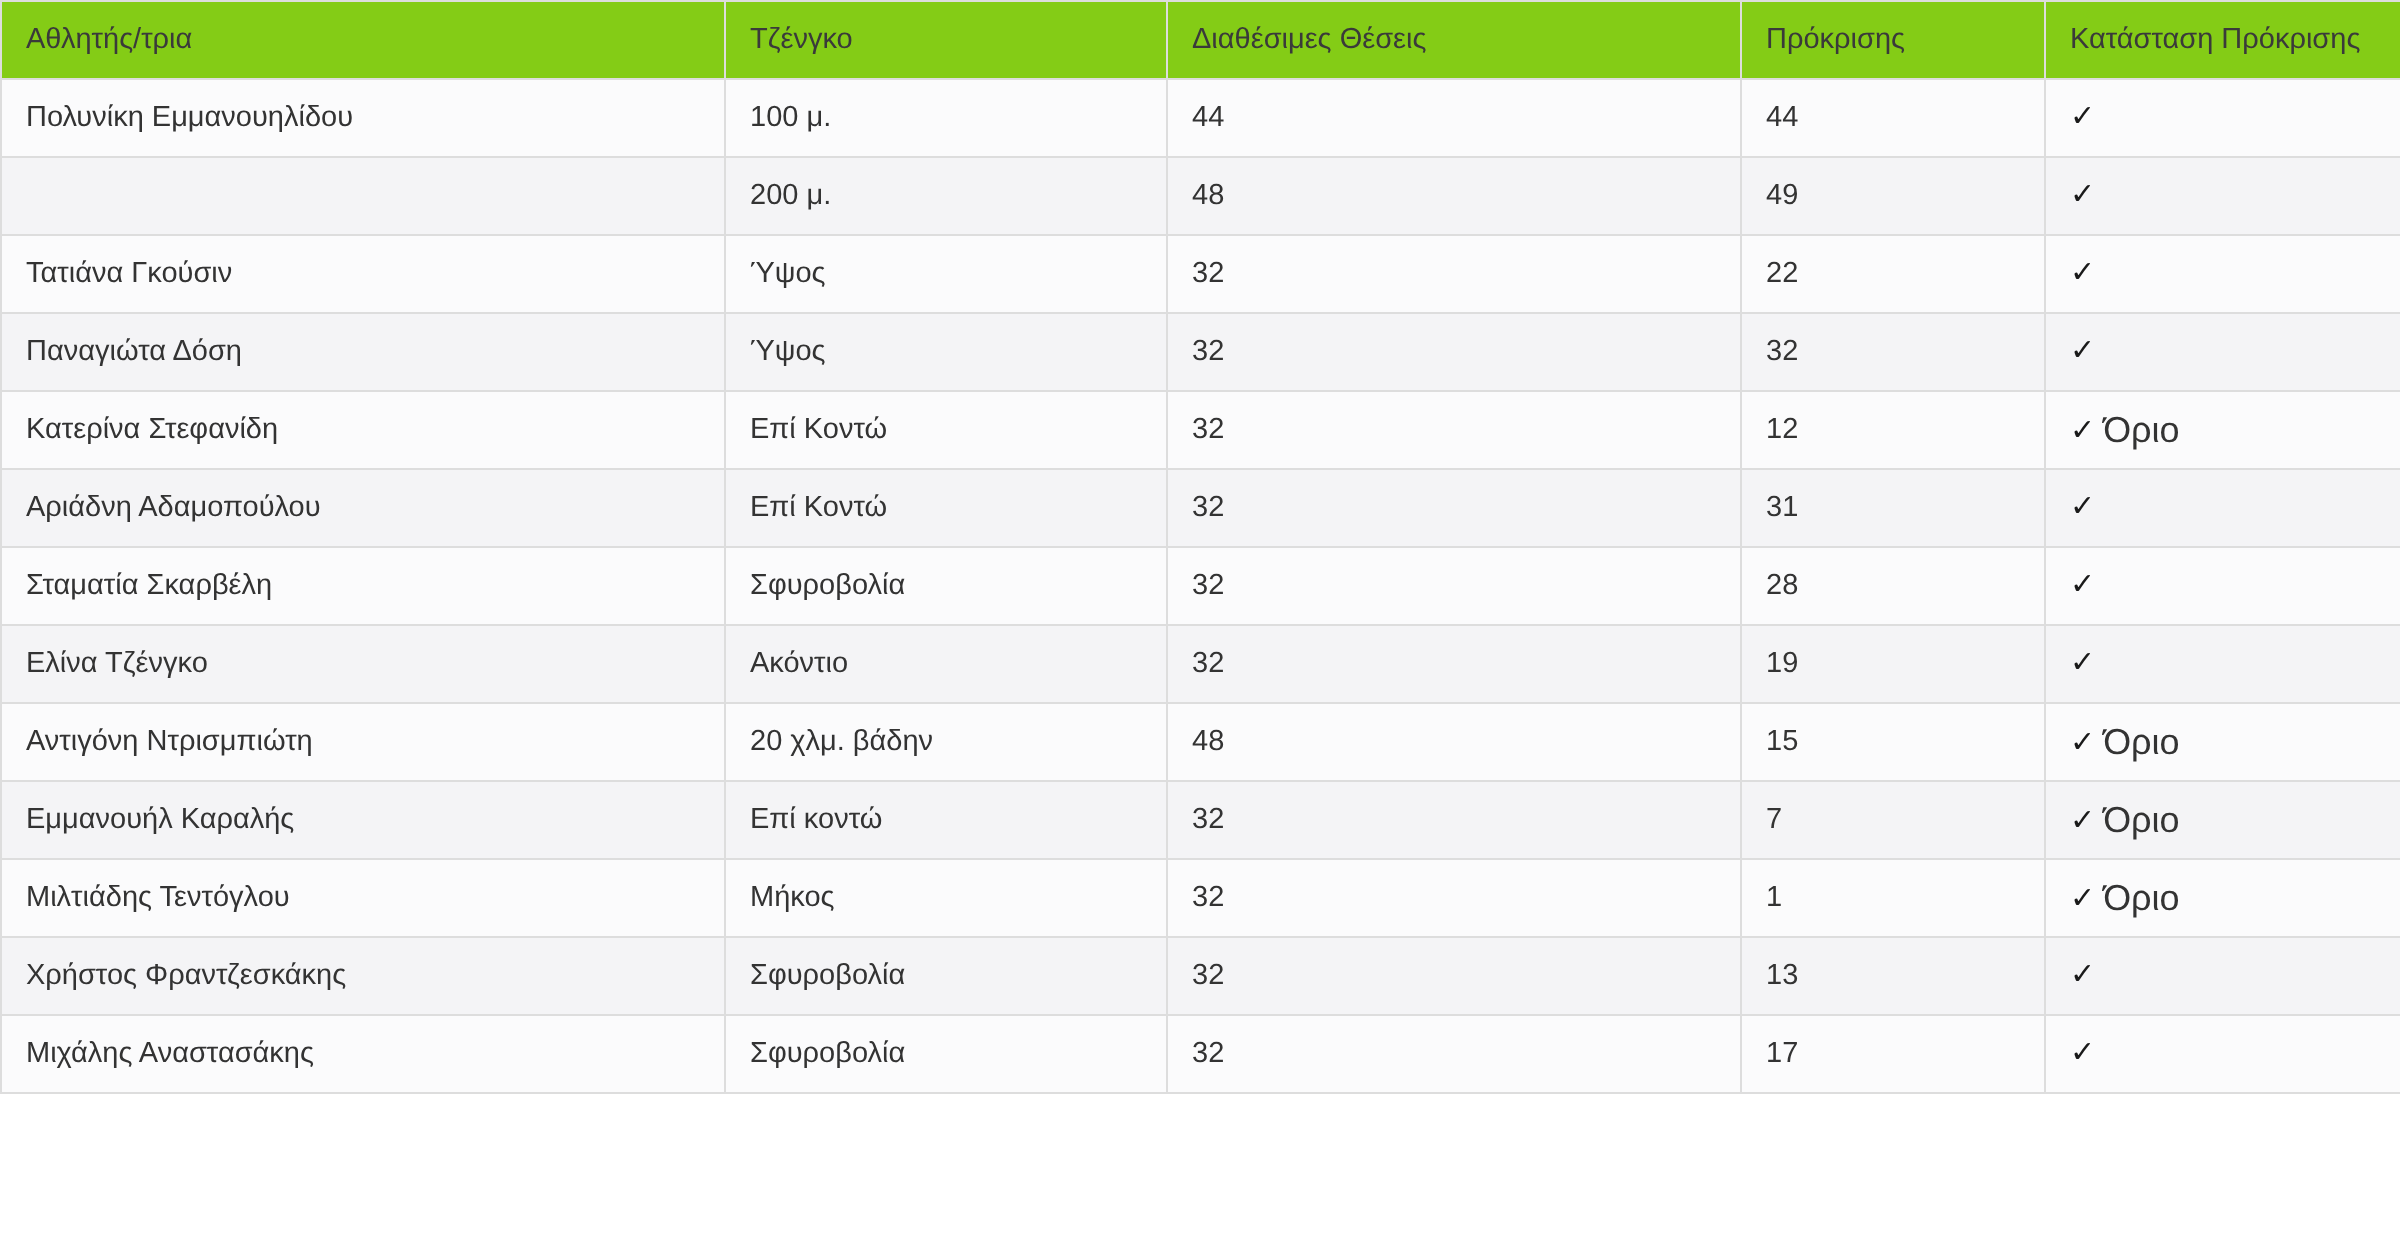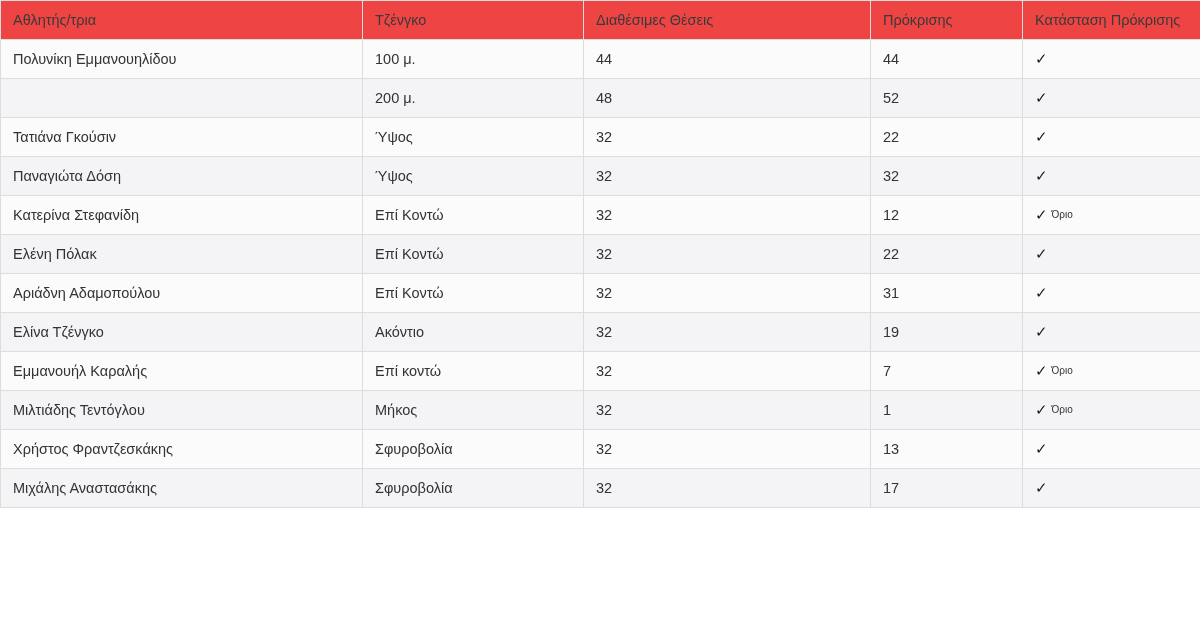--- a/index.html
+++ b/index.html
@@ -31,21 +31,21 @@
     border: 1px solid #dddddd;
     padding: 0 12px;
     height: 38px;
     text-align: left;
     vertical-align: middle;
     font-weight: normal;
     white-space: nowrap;
     overflow: hidden;
   }
   table.athletes thead th {
-    background: #ef4444;
+    background: #84cc16;
     color: #3a3a3a;
     font-size: 14.5px;
     height: 38px;
   }
   table.athletes tbody tr:nth-child(odd) td {
     background: #fbfbfc;
   }
   table.athletes tbody tr:nth-child(even) td {
     background: #f4f4f6;
   }
@@ -54,21 +54,21 @@
     align-items: center;
     gap: 4px;
     color: #222222;
   }
   .check {
     font-size: 15px;
     line-height: 1;
     color: #1a1a1a;
   }
   .qual-note {
-    font-size: 10px;
+    font-size: 18px;
     color: #333333;
   }
   .empty-cell { color: transparent; }
 </style>
 </head>
 <body>
 
 <table class="athletes">
   <colgroup>
     <col class="c0">
@@ -93,21 +93,21 @@
         <td>44</td>
         <td>44</td>
         <td><span class="qual">
             <span class="check">✓</span>
           </span></td>
       </tr>
       <tr>
         <td class="empty-cell"></td>
         <td>200 μ.</td>
         <td>48</td>
-        <td>52</td>
+        <td>49</td>
         <td><span class="qual">
             <span class="check">✓</span>
           </span></td>
       </tr>
       <tr>
         <td>Τατιάνα Γκούσιν</td>
         <td>Ύψος</td>
         <td>32</td>
         <td>22</td>
         <td><span class="qual">
@@ -127,44 +127,54 @@
         <td>Κατερίνα Στεφανίδη</td>
         <td>Επί Κοντώ</td>
         <td>32</td>
         <td>12</td>
         <td><span class="qual">
             <span class="check">✓</span>
             <span class="qual-note">Όριο</span>
           </span></td>
       </tr>
       <tr>
-        <td>Ελένη Πόλακ</td>
-        <td>Επί Κοντώ</td>
-        <td>32</td>
-        <td>22</td>
-        <td><span class="qual">
-            <span class="check">✓</span>
-          </span></td>
-      </tr>
-      <tr>
         <td>Αριάδνη Αδαμοπούλου</td>
         <td>Επί Κοντώ</td>
         <td>32</td>
         <td>31</td>
         <td><span class="qual">
             <span class="check">✓</span>
           </span></td>
       </tr>
       <tr>
+        <td>Σταματία Σκαρβέλη</td>
+        <td>Σφυροβολία</td>
+        <td>32</td>
+        <td>28</td>
+        <td><span class="qual">
+            <span class="check">✓</span>
+          </span></td>
+      </tr>
+      <tr>
         <td>Ελίνα Τζένγκο</td>
         <td>Ακόντιο</td>
         <td>32</td>
         <td>19</td>
         <td><span class="qual">
             <span class="check">✓</span>
+          </span></td>
+      </tr>
+      <tr>
+        <td>Αντιγόνη Ντρισμπιώτη</td>
+        <td>20 χλμ. βάδην</td>
+        <td>48</td>
+        <td>15</td>
+        <td><span class="qual">
+            <span class="check">✓</span>
+            <span class="qual-note">Όριο</span>
           </span></td>
       </tr>
       <tr>
         <td>Εμμανουήλ Καραλής</td>
         <td>Επί κοντώ</td>
         <td>32</td>
         <td>7</td>
         <td><span class="qual">
             <span class="check">✓</span>
             <span class="qual-note">Όριο</span>

